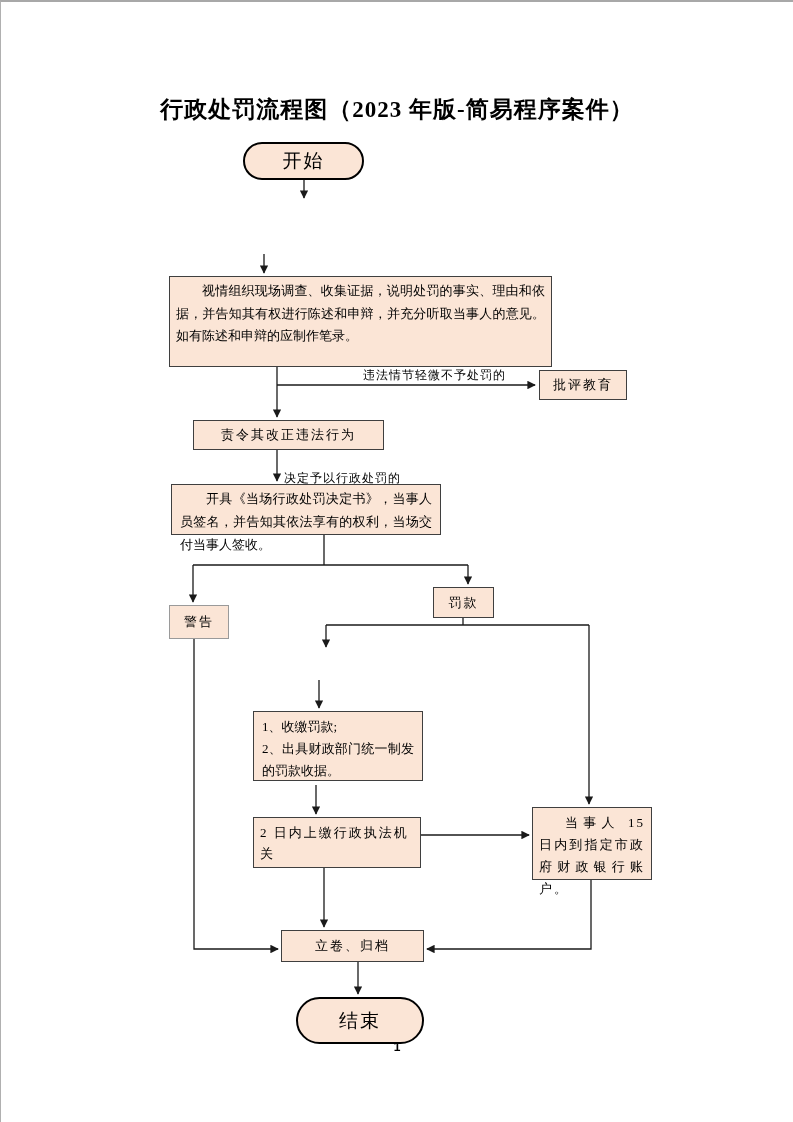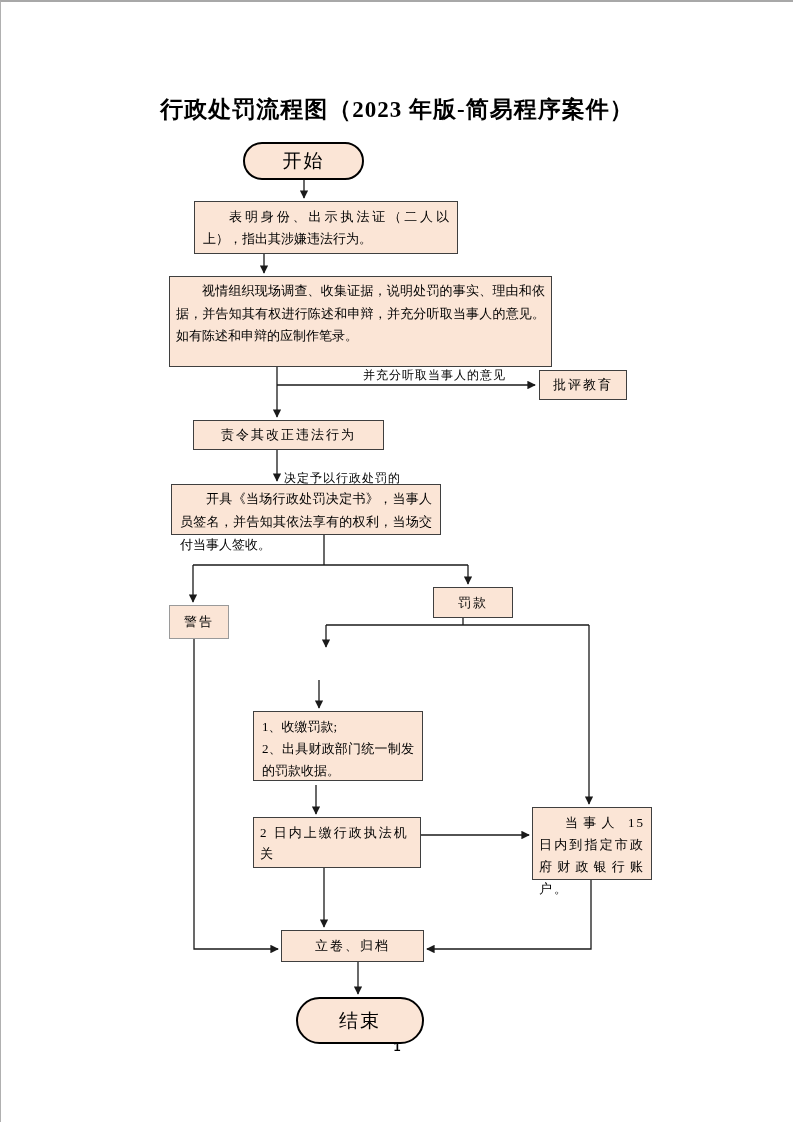--- a/index.html
+++ b/index.html
@@ -94,43 +94,42 @@
       <path d="M193,637 L193,947 L277,947" marker-end="url(#arr)"></path>
       <path d="M590,878 L590,947 L426,947" marker-end="url(#arr)"></path>
       <path d="M357,960 L357,992" marker-end="url(#arr)"></path>
     </g>
   </svg>
 
   <div class="oval" style="left:242px;top:140px;width:121px;height:38px;">
     <span>开始</span>
   </div>
 
-  <div class="node indent" style="left:193px;top:199px;width:264px;height:53px;">表明身份、出示执法证（二人以上），指出其涉嫌违法行为。</div>
 
   <div class="node indent" style="left:168px;top:274px;width:383px;height:91px;line-height:22.5px;padding:3px 6px;">视情组织现场调查、收集证据，说明处罚的事实、理由和依据，并告知其有权进行陈述和申辩，并充分听取当事人的意见。如有陈述和申辩的应制作笔录。</div>
 
-  <div class="flowlabel" style="left:362px;top:365px;">并充分听取当事人的意见</div>
+  <div class="flowlabel" style="left:362px;top:365px;">违法情节轻微不予处罚的</div>
 
   <div class="node center" style="left:538px;top:368px;width:88px;height:30px;">
     <span>批评教育</span>
   </div>
 
   <div class="node center" style="left:192px;top:418px;width:191px;height:30px;">
     <span>责令其改正违法行为</span>
   </div>
 
   <div class="flowlabel" style="left:283px;top:468px;">决定予以行政处罚的</div>
 
   <div class="node indent" style="left:170px;top:482px;width:270px;height:51px;line-height:23px;padding:2px 8px;">开具《当场行政处罚决定书》，当事人员签名，并告知其依法享有的权利，当场交付当事人签收。</div>
 
   <div class="node center border-light" style="left:168px;top:603px;width:60px;height:34px;">
     <span>警告</span>
   </div>
 
-  <div class="node center" style="left:432px;top:585px;width:80px;height:31px;">
+  <div class="node center" style="left:432px;top:585px;width:61px;height:31px;">
     <span>罚款</span>
   </div>
 
 
   <div class="node collect" style="left:252px;top:709px;width:170px;height:70px;padding:4px 8px;">
     <p>1、收缴罚款;</p>
     <p>2、出具财政部门统一制发的罚款收据。</p>
   </div>
 
   <div class="node ls2" style="left:252px;top:815px;width:168px;height:51px;padding:4px 6px;line-height:21px;text-align:left;">2 日内上缴行政执法机关</div>

